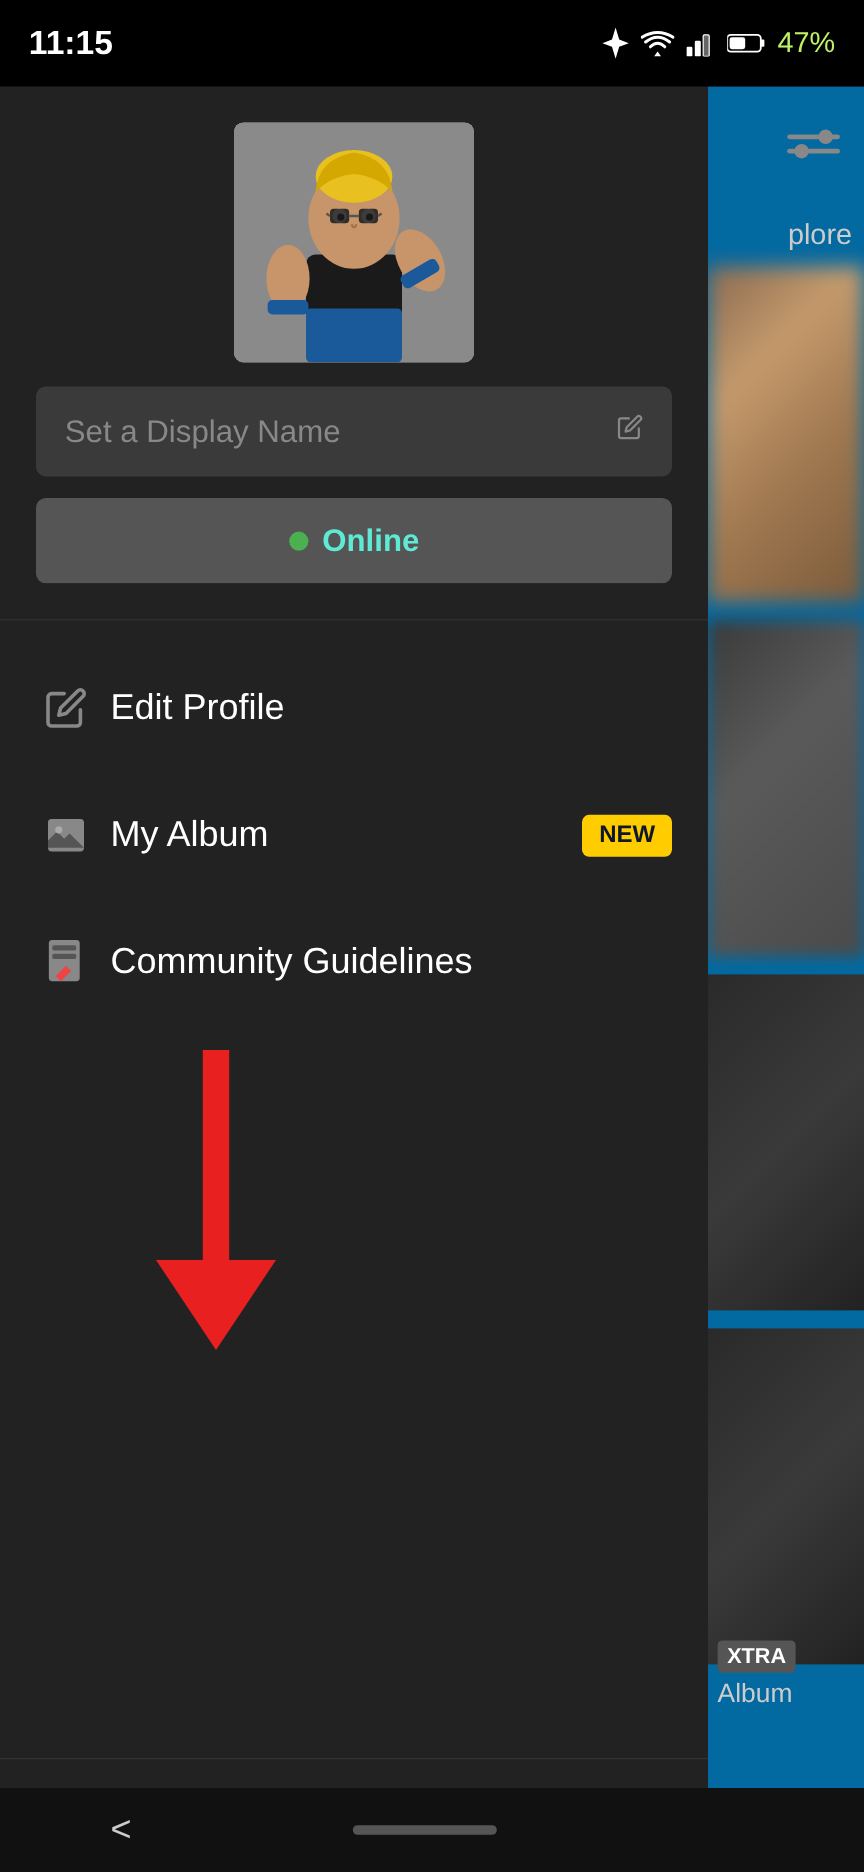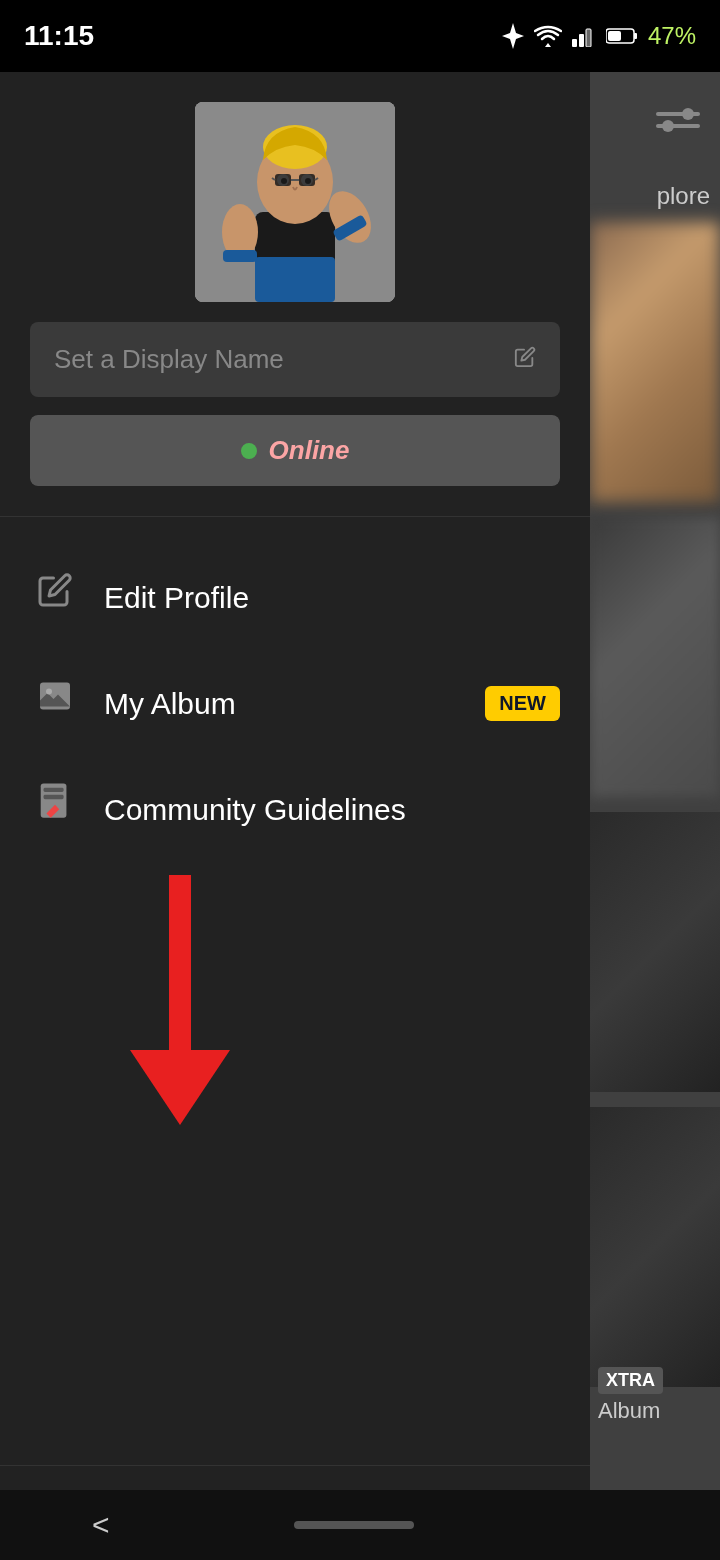--- a/index.html
+++ b/index.html
@@ -62,21 +62,21 @@
       display: flex;
       flex-direction: column;
       position: relative;
       z-index: 5;
     }
 
     
     .peek-panel {
       width: 130px;
       height: 1432px;
-      background: #404040;
+      background: #0369a1;
       position: relative;
       overflow: hidden;
     }
 
     
     .peek-sliders {
       position: absolute;
       top: 40px;
       right: 20px;
       display: flex;
@@ -248,21 +248,21 @@
       font-size: 26px;
       font-weight: 600;
       cursor: pointer;
     }
 
     .toggle-option.active {
       background: #555;
       border-radius: 8px;
     }
 
-    .toggle-option.online { color: #fca5a5; font-style: italic; }
+    .toggle-option.online { color: #5eead4; }
     .toggle-option.incognito { color: #ccc; }
 
     .online-dot {
       width: 16px;
       height: 16px;
       background: #4CAF50;
       border-radius: 50%;
     }
 
     
@@ -274,23 +274,23 @@
     }
 
     
     .menu-items {
       flex: 1;
       padding: 10px 0;
     }
 
     .menu-item {
       display: flex;
-      align-items: flex-end;
+      align-items: center;
       padding: 28px 30px;
-      gap: 24px;
+      gap: 12px;
       cursor: pointer;
     }
 
     .menu-icon {
       width: 50px;
       height: 50px;
       display: flex;
       align-items: center;
       justify-content: center;
       color: #888;

